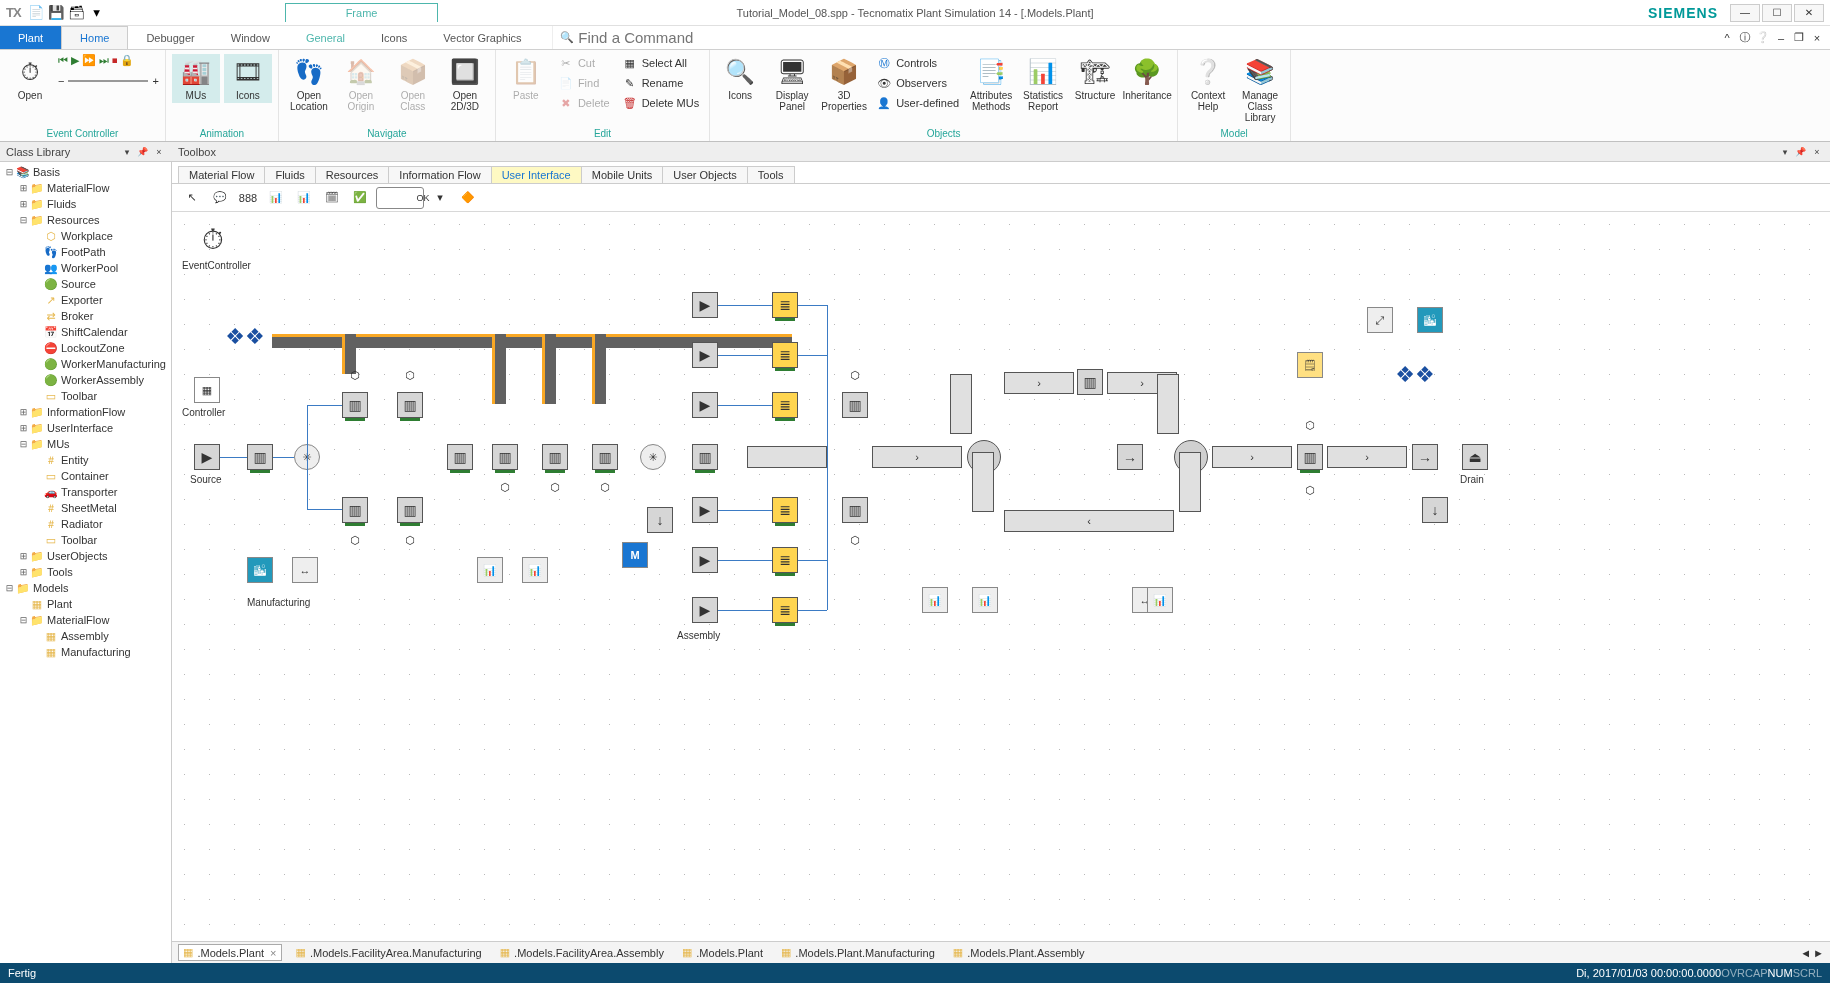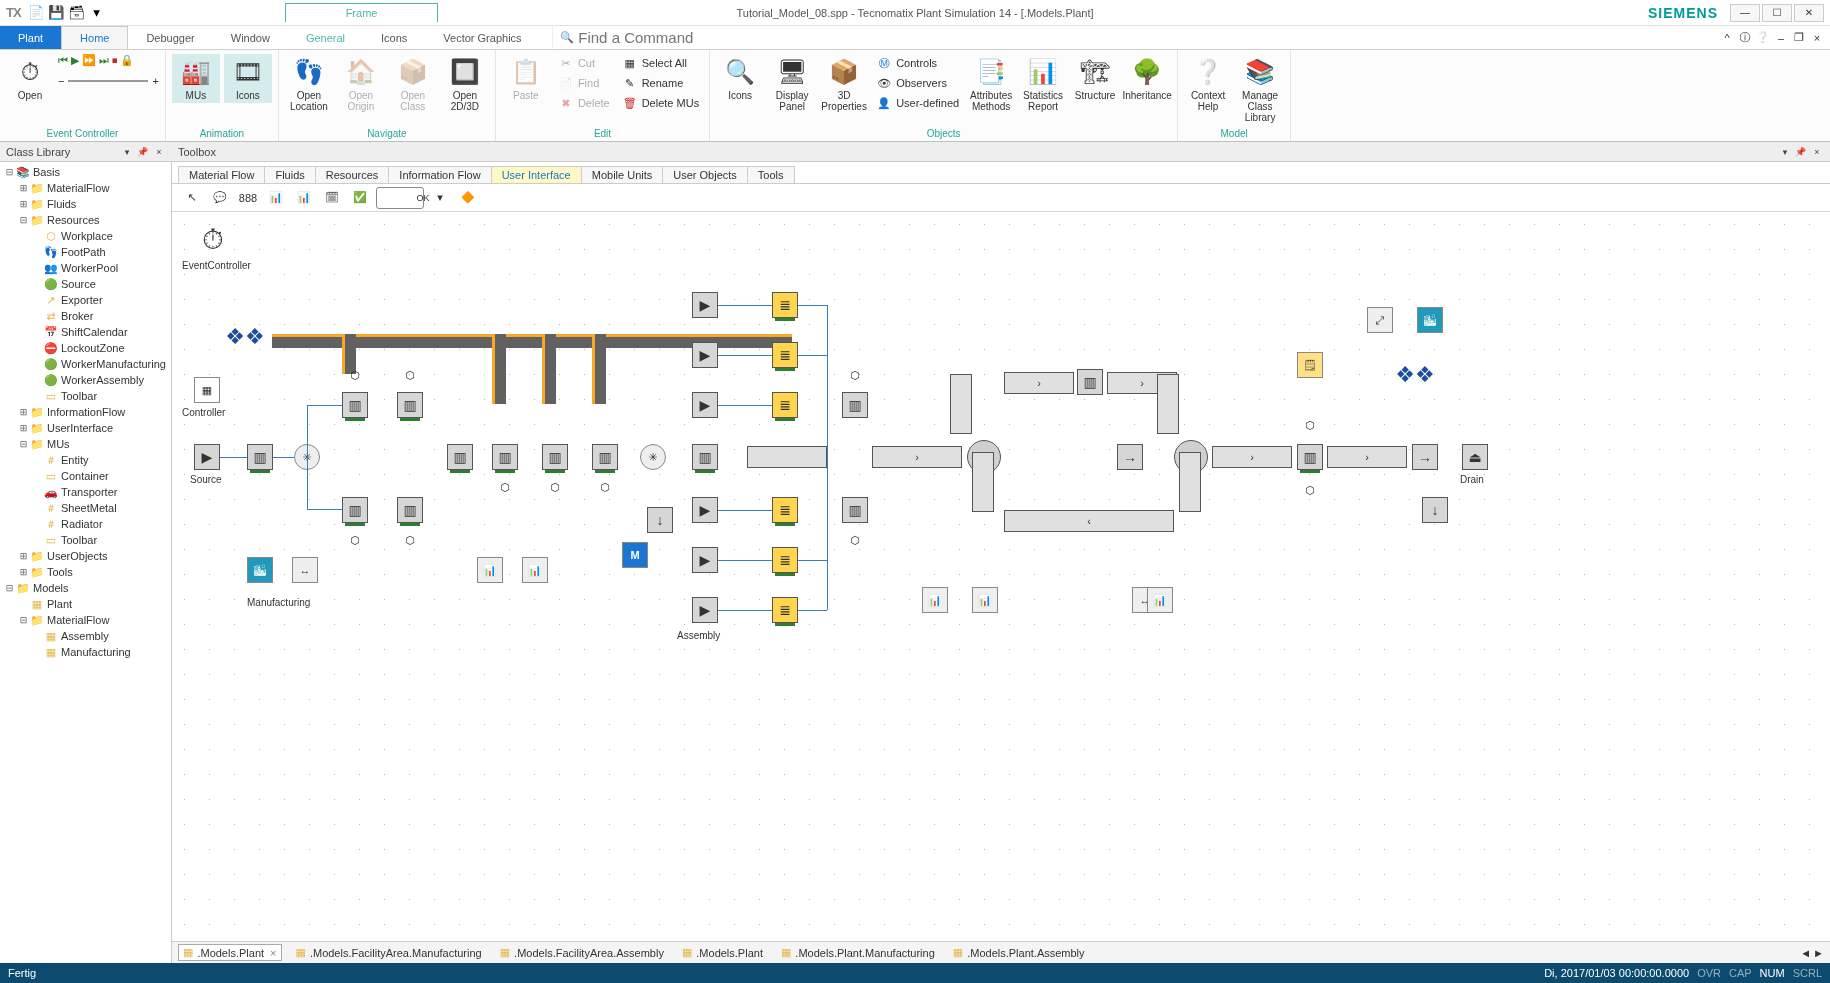--- a/index.html
+++ b/index.html
@@ -83,21 +83,21 @@
 
 
 .doctabs { height: 22px; background: #f4f4f4; display: flex; align-items: center; padding: 0 6px; border-top: 1px solid #ccc; gap: 10px; }
 .doctab { display: flex; align-items: center; gap: 4px; font-size: 11px; cursor: pointer; padding: 1px 4px; }
 .doctab.active { border: 1px solid #aaa; background: #fff; }
 .dclose { margin-left: 2px; color: #888; }
 .navarrows { margin-left: auto; display: flex; gap: 2px; }
 
 
 .statusbar { height: 20px; background: #0c4a6e; color: #fff; display: flex; align-items: center; padding: 0 8px; font-size: 11px; }
-.statusbar .right { margin-left: auto; display: flex; gap: 8px; }
+.statusbar .right { margin-left: auto; display: flex; }
 .stat-dim { opacity: 0.55; }
 
 
 .ic-folder { color:#e6b84f; } .ic-blue { color:#1976d2; } .ic-green { color:#2e7d32; } .ic-orange { color:#ef6c00; } .ic-red { color:#c62828; }
 </style>
 </head>
 <body>
 
 <div class="titlebar">
   <span class="app-logo">TX</span>

